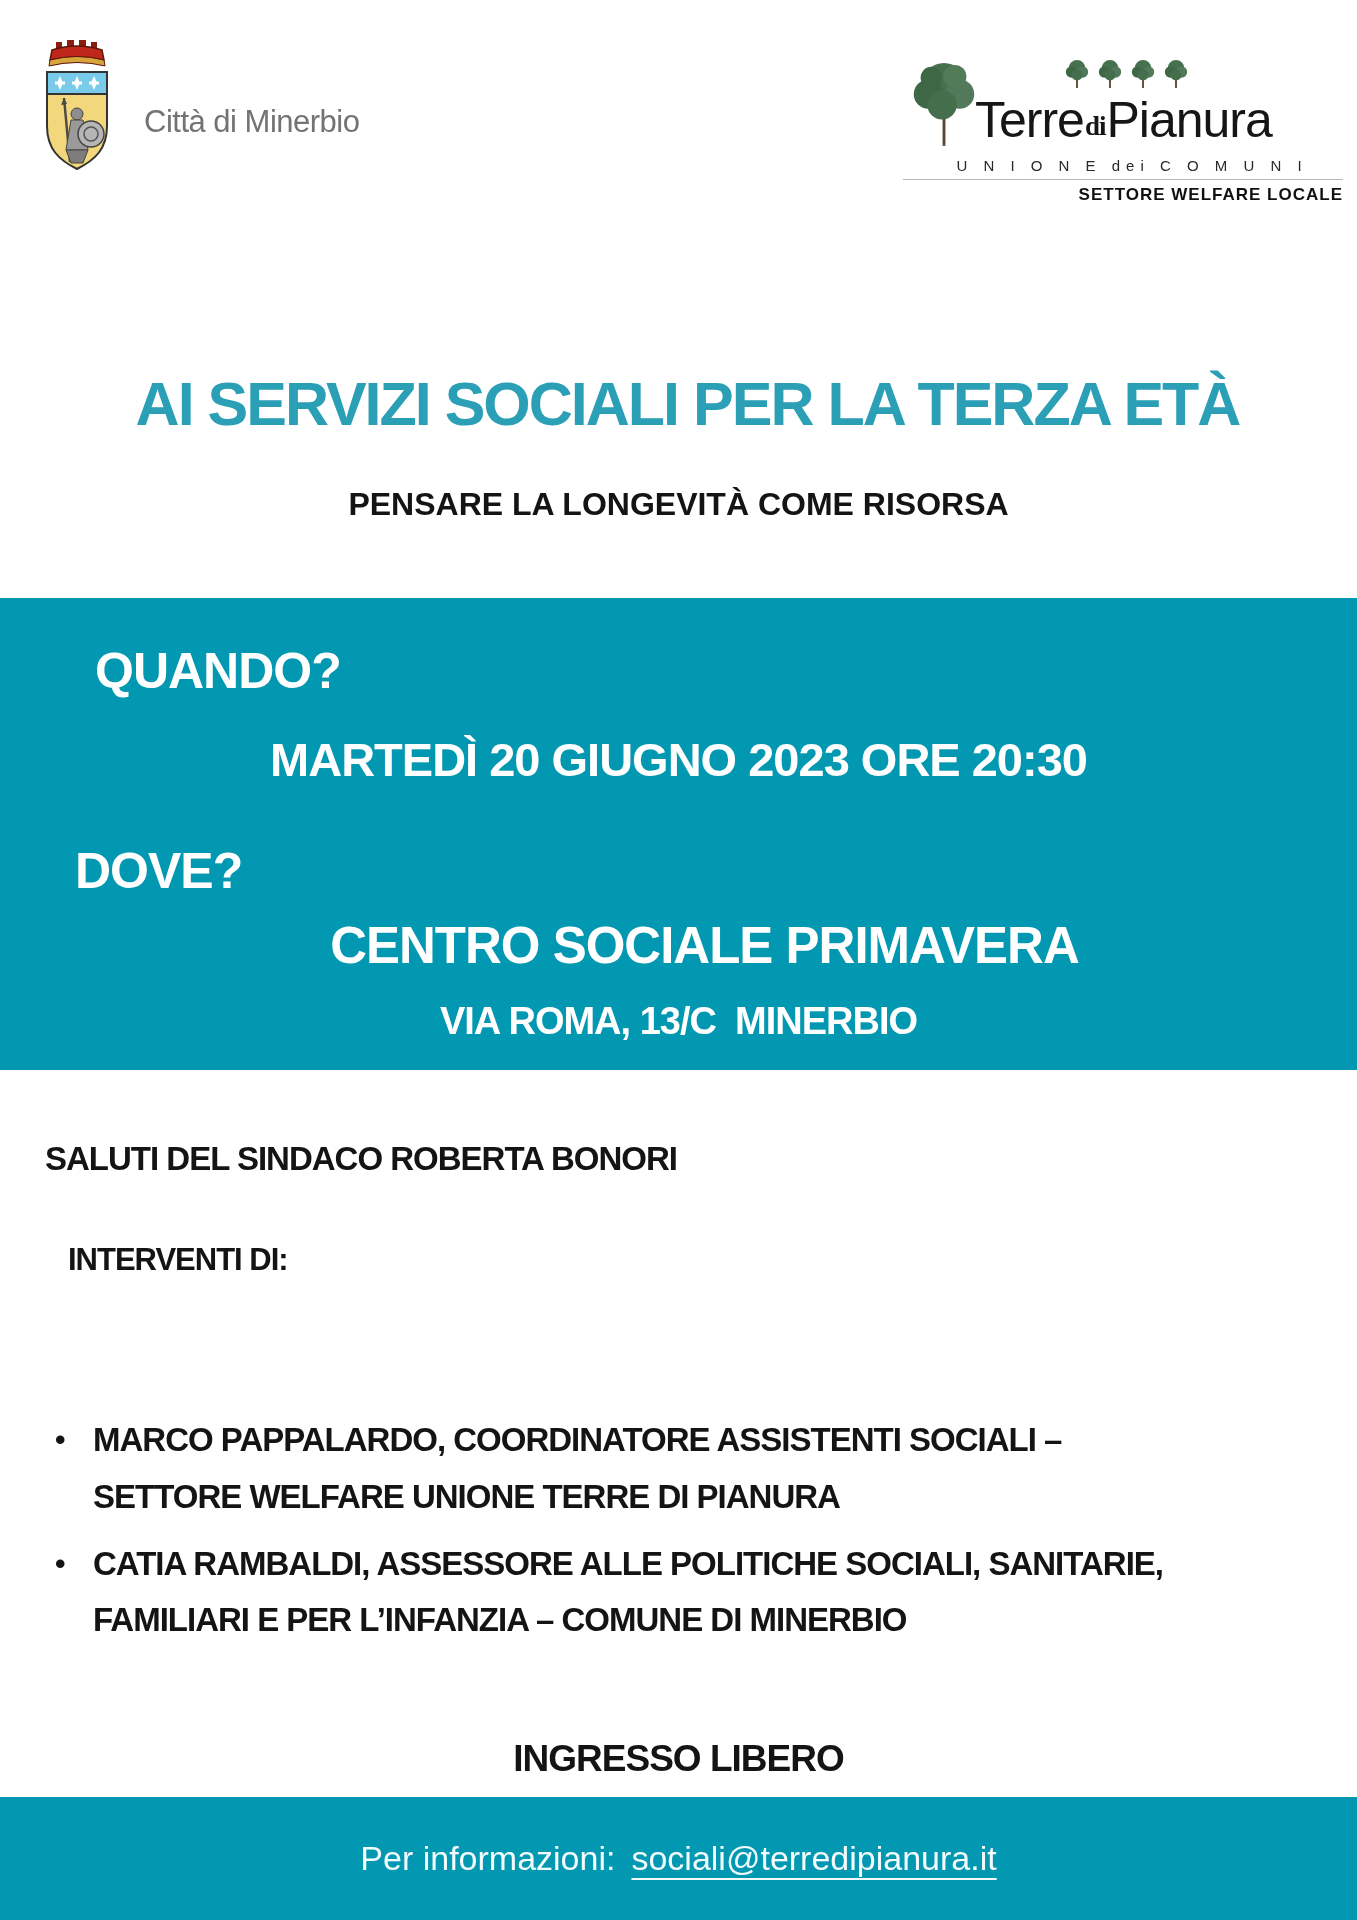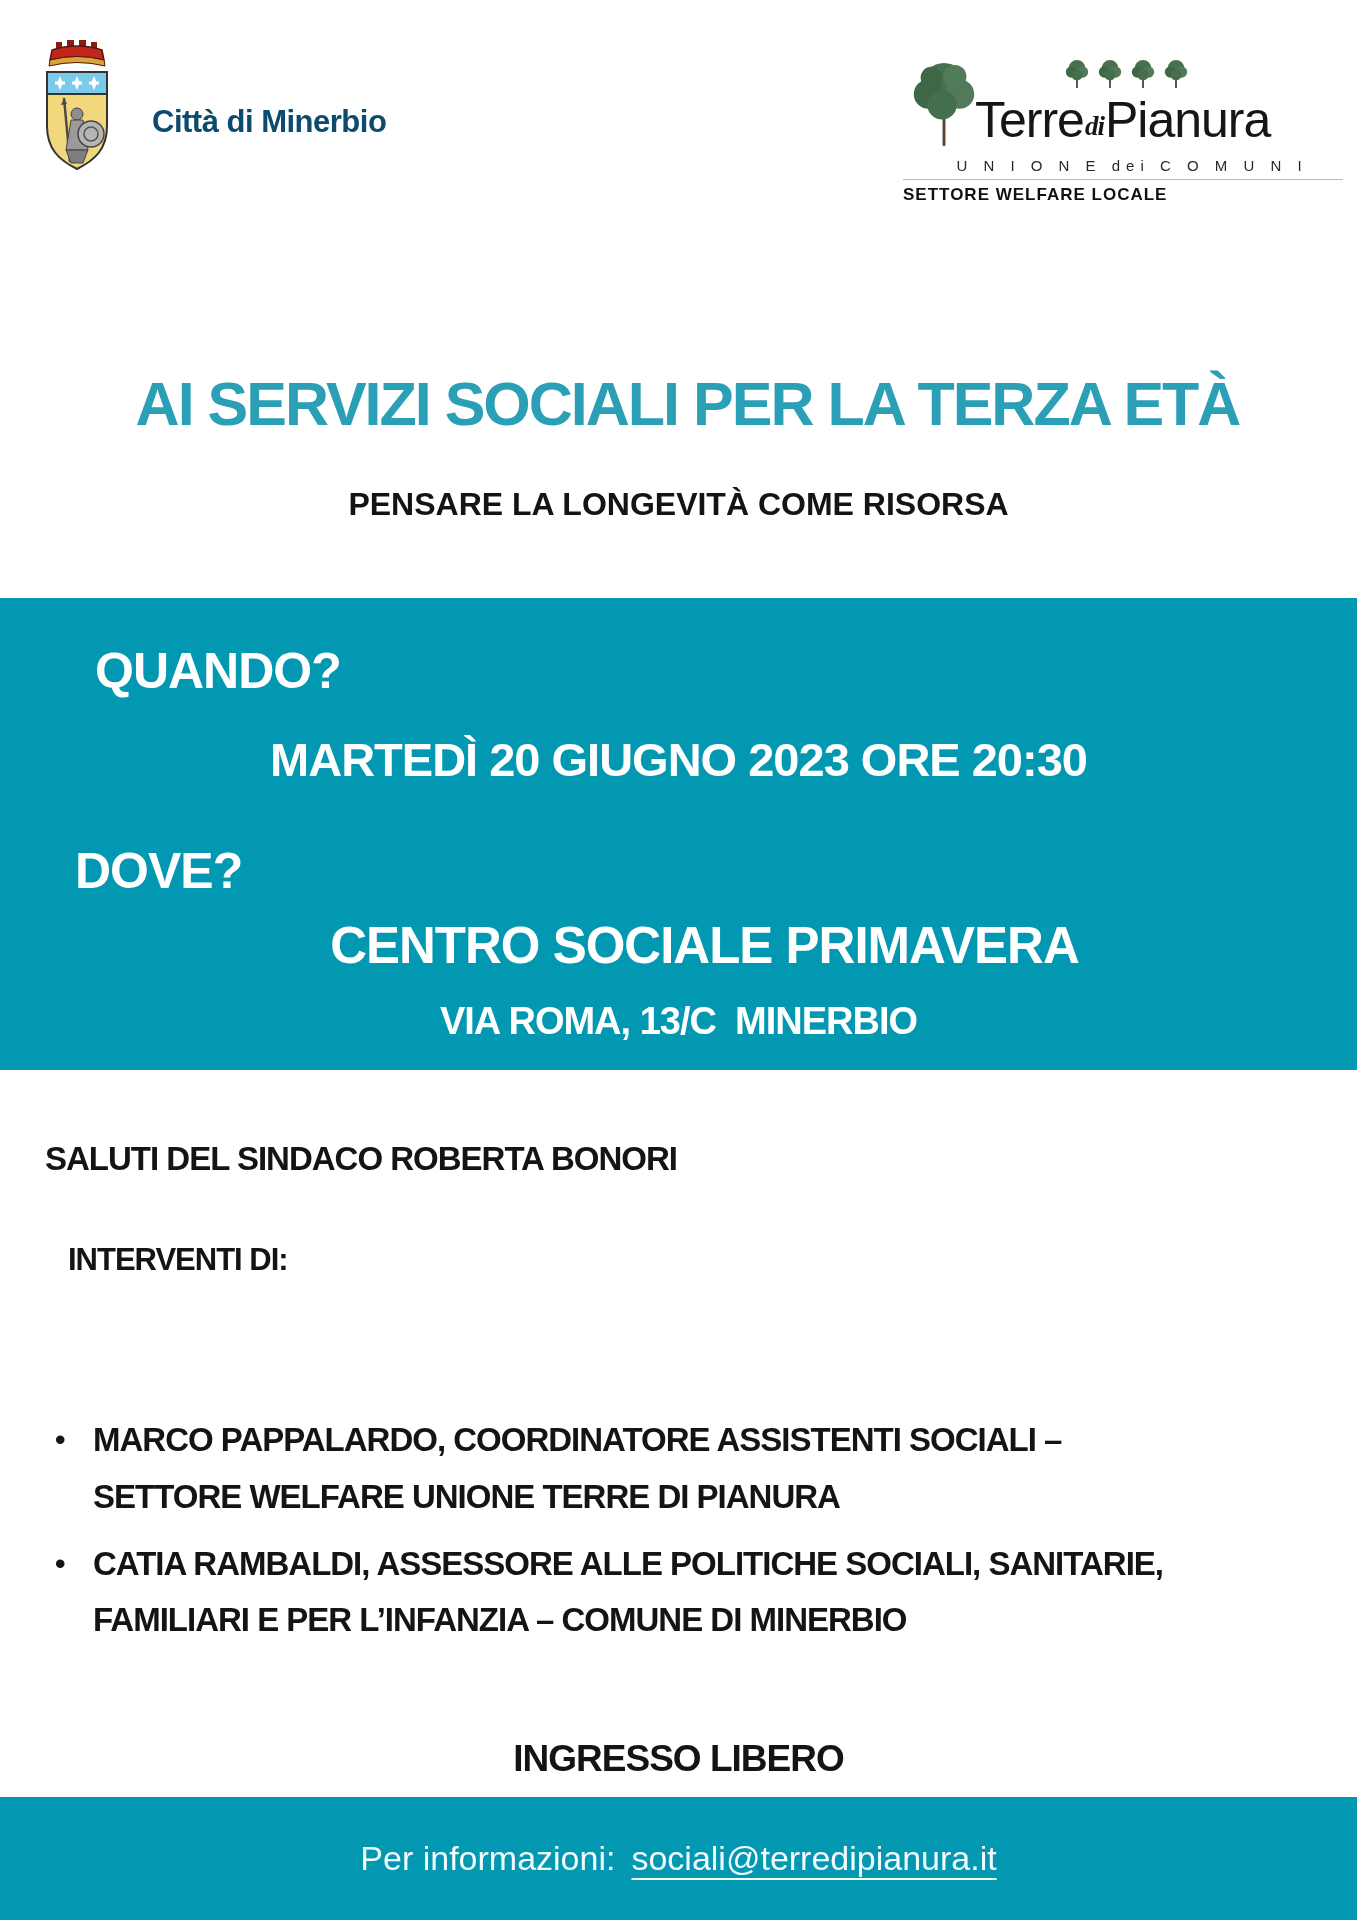--- a/index.html
+++ b/index.html
@@ -14,53 +14,53 @@
     font-family: "Liberation Sans", sans-serif;
     color: #111;
   }
   
   .logo-minerbio {
     position: absolute; top: 30px; left: 36px;
     display: flex; align-items: center;
   }
   .logo-minerbio .crest { width: 82px; height: 142px; flex: 0 0 auto; }
   .logo-minerbio .city-name {
-    margin-left: 34px; margin-top: 42px;
-    font-size: 31px; font-weight: bold; color: #0c4a6e;
+    margin-left: 26px; margin-top: 42px;
+    font-size: 31px; font-weight: normal; color: #737373;
     letter-spacing: -0.5px;
   }
   .logo-terre {
     position: absolute; top: 36px; right: 10px;
     width: 470px; height: 180px;
   }
   .big-tree { position: absolute; left: 28px; top: 14px; width: 78px; height: 100px; }
   .small-trees { position: absolute; left: 186px; top: 20px; display: flex; gap: 5px; }
   .small-trees svg { width: 28px; height: 34px; }
   .terre-name {
     position: absolute; left: 98px; top: 55px; width: 360px;
     font-size: 50px; font-weight: 500; color: #161616; letter-spacing: -1px;
     white-space: nowrap;
   }
   .terre-name .di {
     font-family: "Liberation Serif", serif;
-    font-style: italic; font-size: 27px; font-weight: 600;
+    font-size: 27px; font-weight: 600;
     position: relative; top: -2px; margin: 0 1px;
   }
   .terre-sub {
     position: absolute; left: 60px; top: 121px; width: 390px;
     text-align: center; font-size: 15px; letter-spacing: 6px;
     color: #2a2a2a; white-space: nowrap;
   }
   .terre-divider {
     position: absolute; left: 26px; top: 143px; width: 440px;
     border-top: 1px solid #b9b9b9;
   }
   .terre-sector {
     position: absolute; left: 26px; top: 149px; width: 440px;
-    text-align: left; font-size: 17px; font-weight: bold;
+    text-align: right; font-size: 17px; font-weight: bold;
     letter-spacing: 1px; color: #111;
   }
   
   .marker { font-weight: 800; letter-spacing: -1px; }
   .title-l1 {
     position: absolute; top: 264px; left: 0; width: 100%;
     text-align: center; font-size: 63px; letter-spacing: -2px;
     color: var(--title-teal); font-weight: 800;
   }
   .title-l2 {

